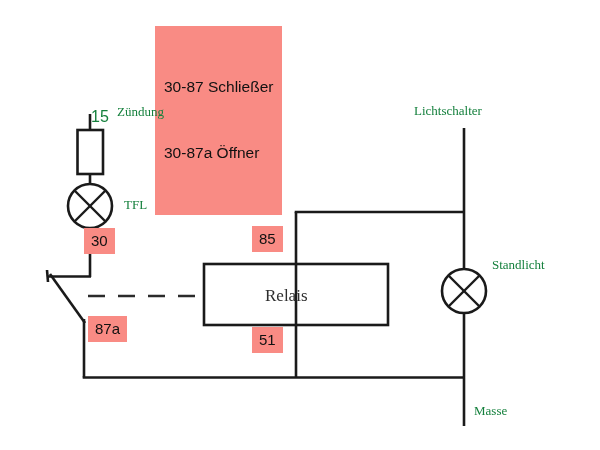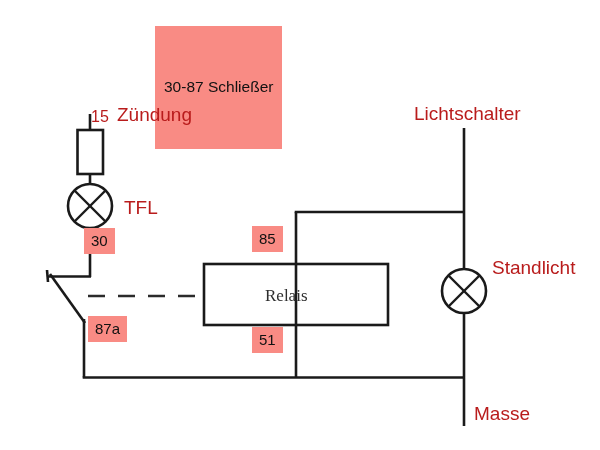--- a/index.html
+++ b/index.html
@@ -48,26 +48,27 @@
     stroke-width: 2.6;
     fill: #ffffff;
   }
   .lamp-cross {
     stroke: #1a1a1a;
     stroke-width: 2.4;
     fill: none;
   }
   .txt {
     position: absolute;
-    color: #b91c1c;
+    color: #15803d;
     white-space: nowrap;
     line-height: 1;
   }
   .label-lg {
-    font-size: 19px;
+    font-size: 13px;
+    font-family: Liberation Serif, serif;
   }
   .label-md {
     font-size: 16px;
   }
   .badge {
     position: absolute;
     background: #f98b84;
     color: #111111;
     font-size: 15px;
     line-height: 1;
@@ -134,20 +135,21 @@
     <line class="lamp-cross" x1="448.5" y1="259.5" x2="479.5" y2="290.5"></line>
     <line class="lamp-cross" x1="479.5" y1="259.5" x2="448.5" y2="290.5"></line>
 
     <line class="wire" x1="464" y1="297" x2="464" y2="361.5"></line>
     <line class="wire" x1="464" y1="361.5" x2="464" y2="410"></line>
 
   </svg>
 
   <div class="note-box" style="left:155px; top:10px;">
     <div>30-87 Schließer</div>
+    <div>30-87a Öffner</div>
   </div>
 
   <div class="txt label-md" style="left:91px; top:93px;">15</div>
 
   <div class="txt label-lg" style="left:117px; top:89px;">Zündung</div>
 
   <div class="txt label-lg" style="left:124px; top:182px;">TFL</div>
 
   <div class="relais-text" style="left:265px; top:270px;font-family:Liberation Serif, serif;">Relais</div>
 

